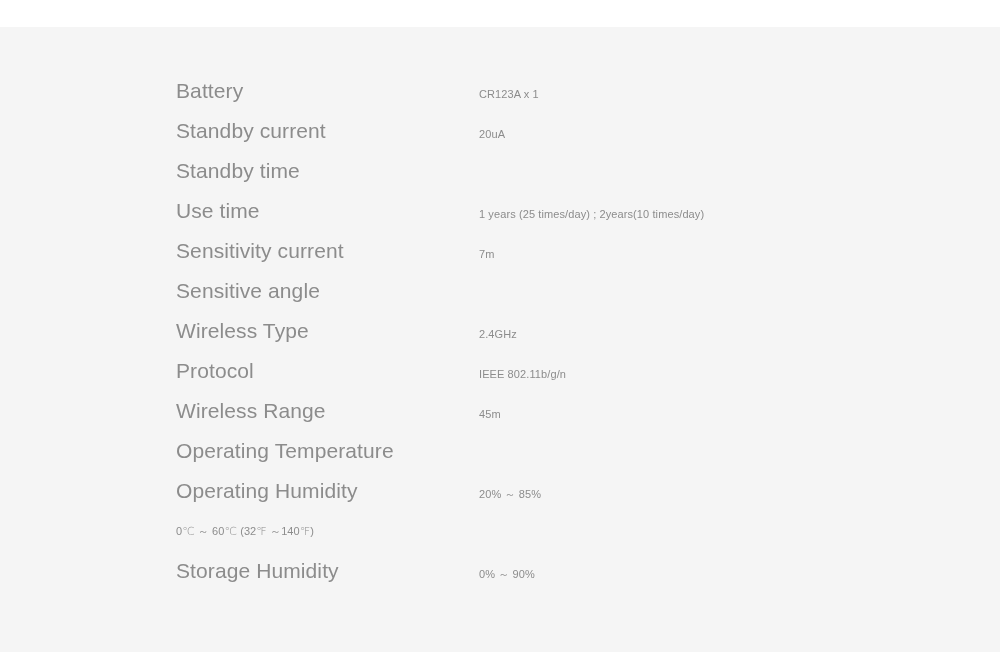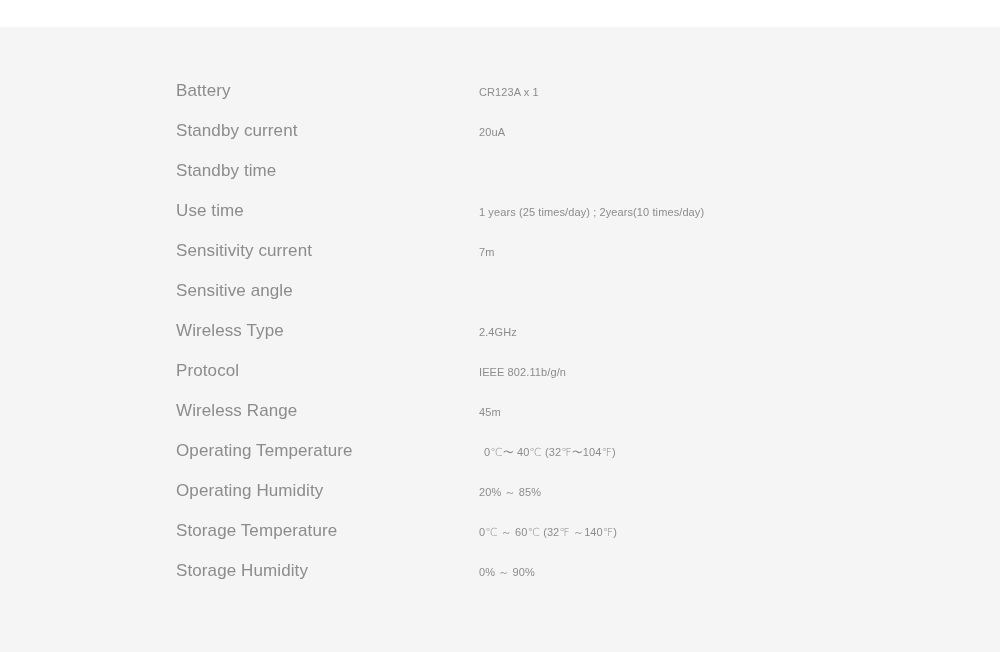--- a/index.html
+++ b/index.html
@@ -43,21 +43,21 @@
   }
   .spec-row {
     display: flex;
     align-items: baseline;
     height: 40px;
     line-height: 40px;
   }
   .spec-label {
     width: 303px;
     flex: 0 0 303px;
-    font-size: 17px;
+    font-size: 21px;
     font-weight: 300;
     color: #8c8c8c;
     letter-spacing: 0.1px;
     white-space: nowrap;
   }
   .spec-value {
     flex: 1 1 auto;
     font-size: 11px;
     font-weight: 300;
     color: #8c8c8c;
@@ -106,28 +106,26 @@
         <div class="spec-row">
           <div class="spec-label">Protocol</div>
           <div class="spec-value">IEEE 802.11b/g/n</div>
         </div>
         <div class="spec-row">
           <div class="spec-label">Wireless Range</div>
           <div class="spec-value">45m</div>
         </div>
         <div class="spec-row">
           <div class="spec-label">Operating Temperature</div>
-          <div class="spec-value indented">0℃〜 40℃  (32℉〜104℉)</div>
         </div>
         <div class="spec-row">
           <div class="spec-label">Operating Humidity</div>
           <div class="spec-value">20% ～ 85%</div>
         </div>
         <div class="spec-row">
-          <div class="spec-label">Storage Temperature</div>
           <div class="spec-value">0℃ ～ 60℃ (32℉ ～140℉)</div>
         </div>
         <div class="spec-row">
           <div class="spec-label">Storage Humidity</div>
           <div class="spec-value">0% ～ 90%</div>
         </div>
       </div>
   </div>
 
 </div>

